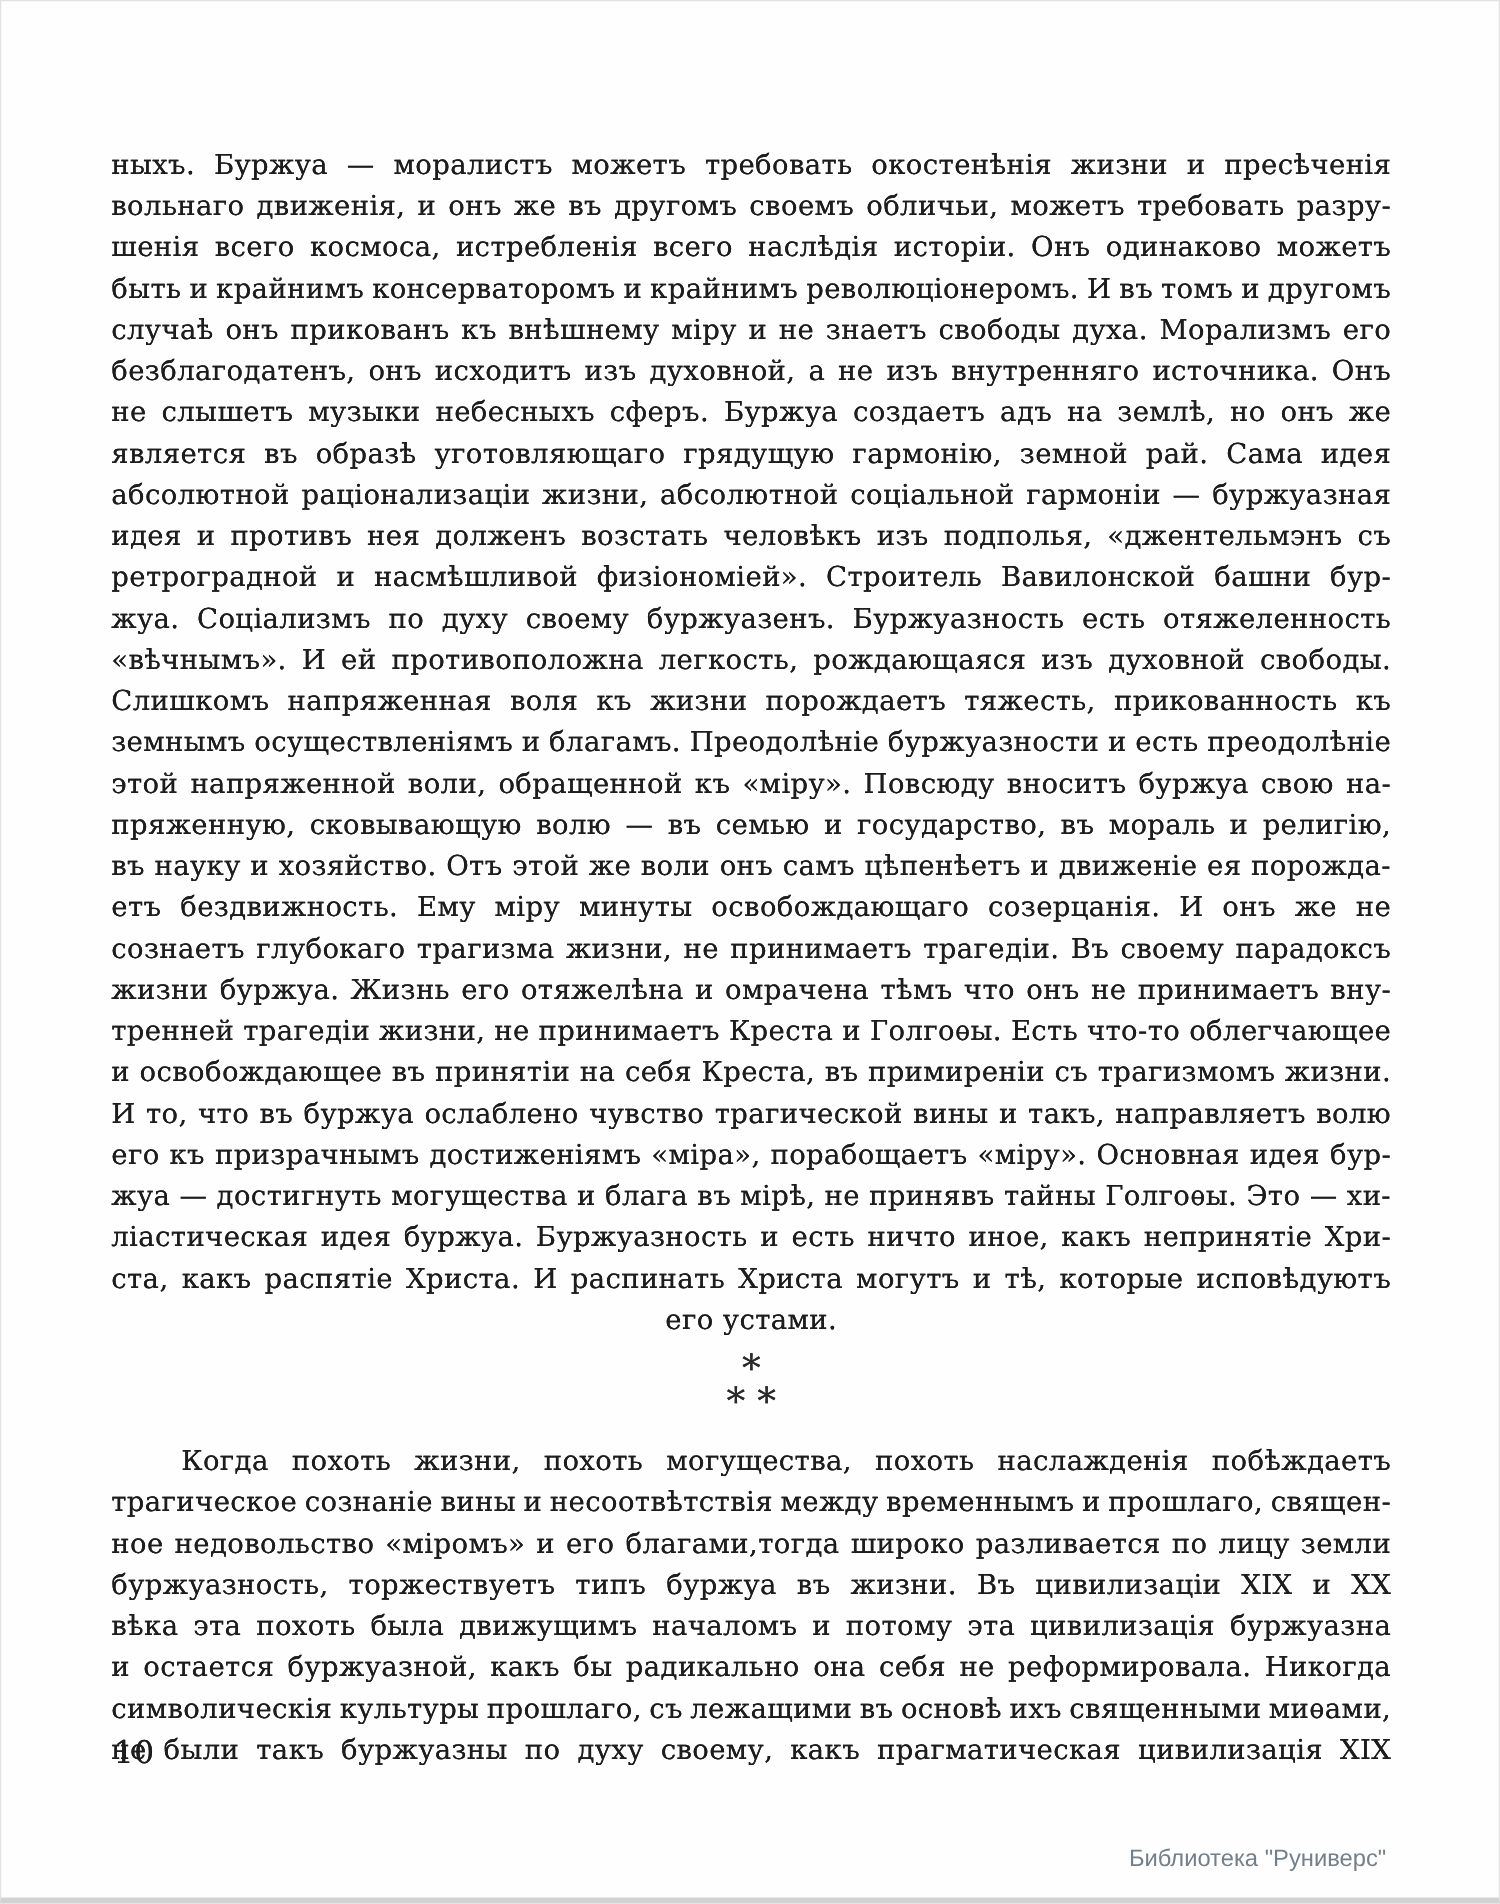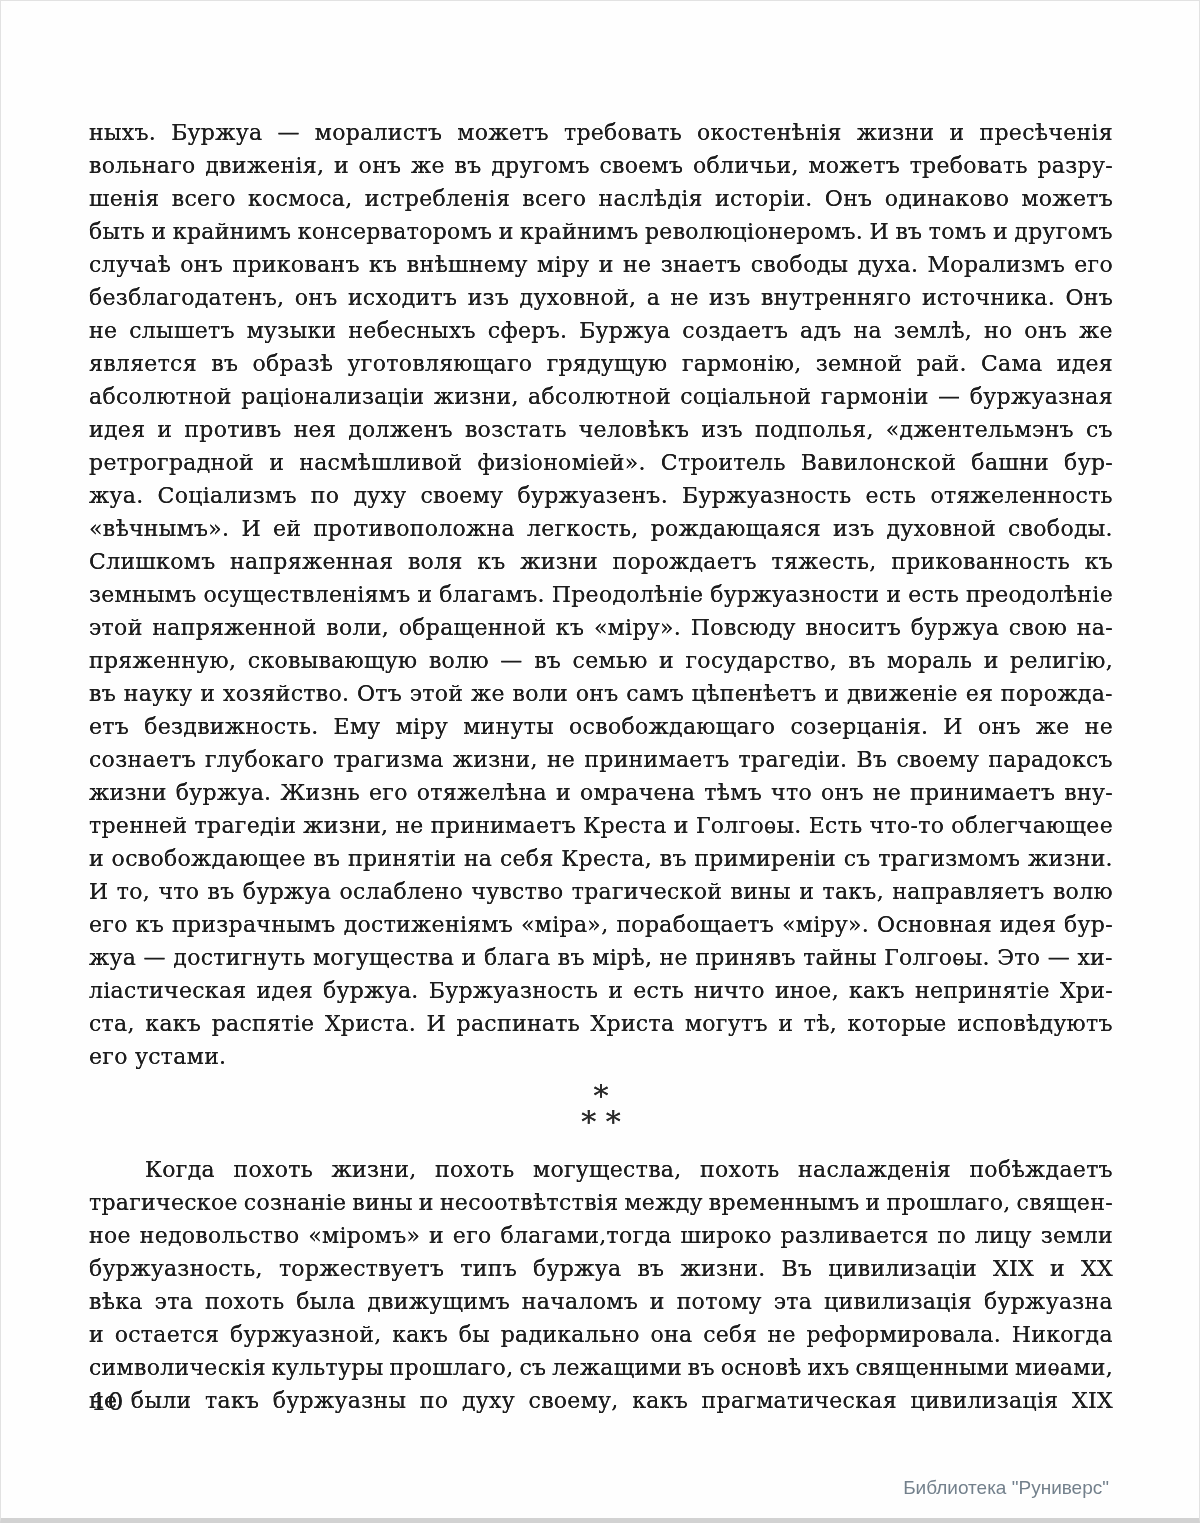--- a/index.html
+++ b/index.html
@@ -35,21 +35,21 @@
     white-space: nowrap;
   }
   .line.just {
     display: flex;
     justify-content: space-between;
   }
   .line.indent {
     padding-left: 56px;
   }
   .line.left {
-    text-align: left;
+    text-align: center;
   }
   .asterism {
     text-align: center;
     margin: 10px 0 12px 0;
     height: 58px;
     color: #2a2a2a;
   }
   .ast-top {
     font-size: 30px;
     line-height: 26px;

